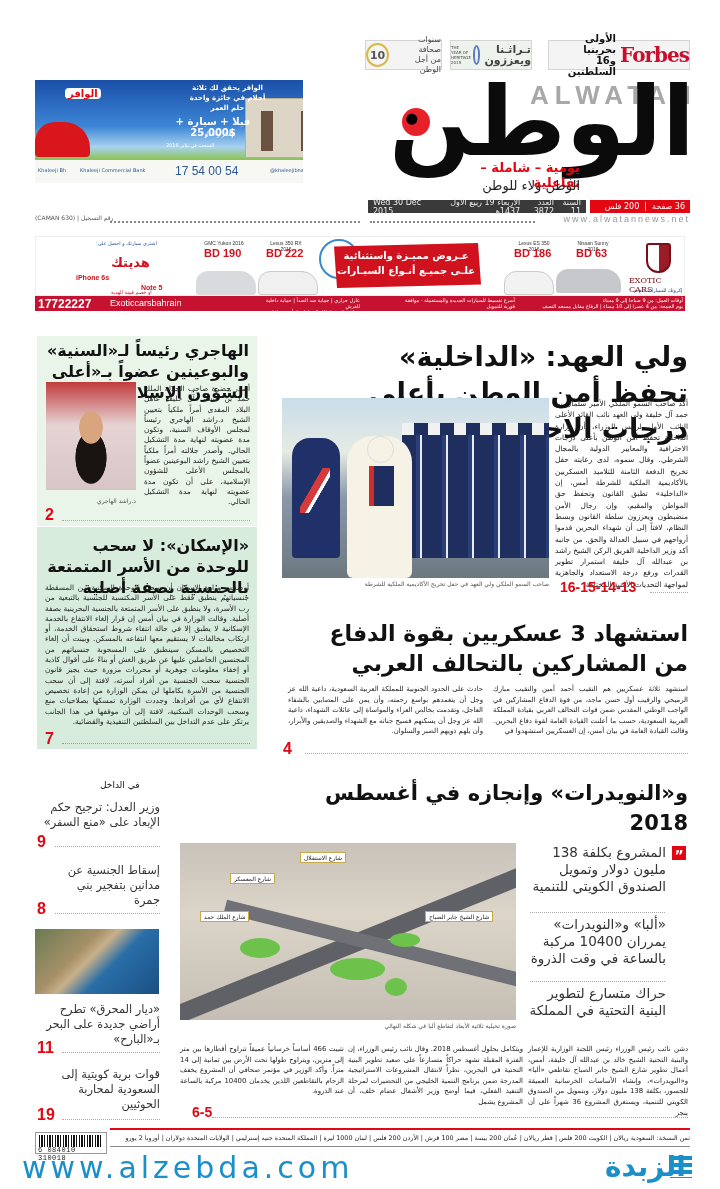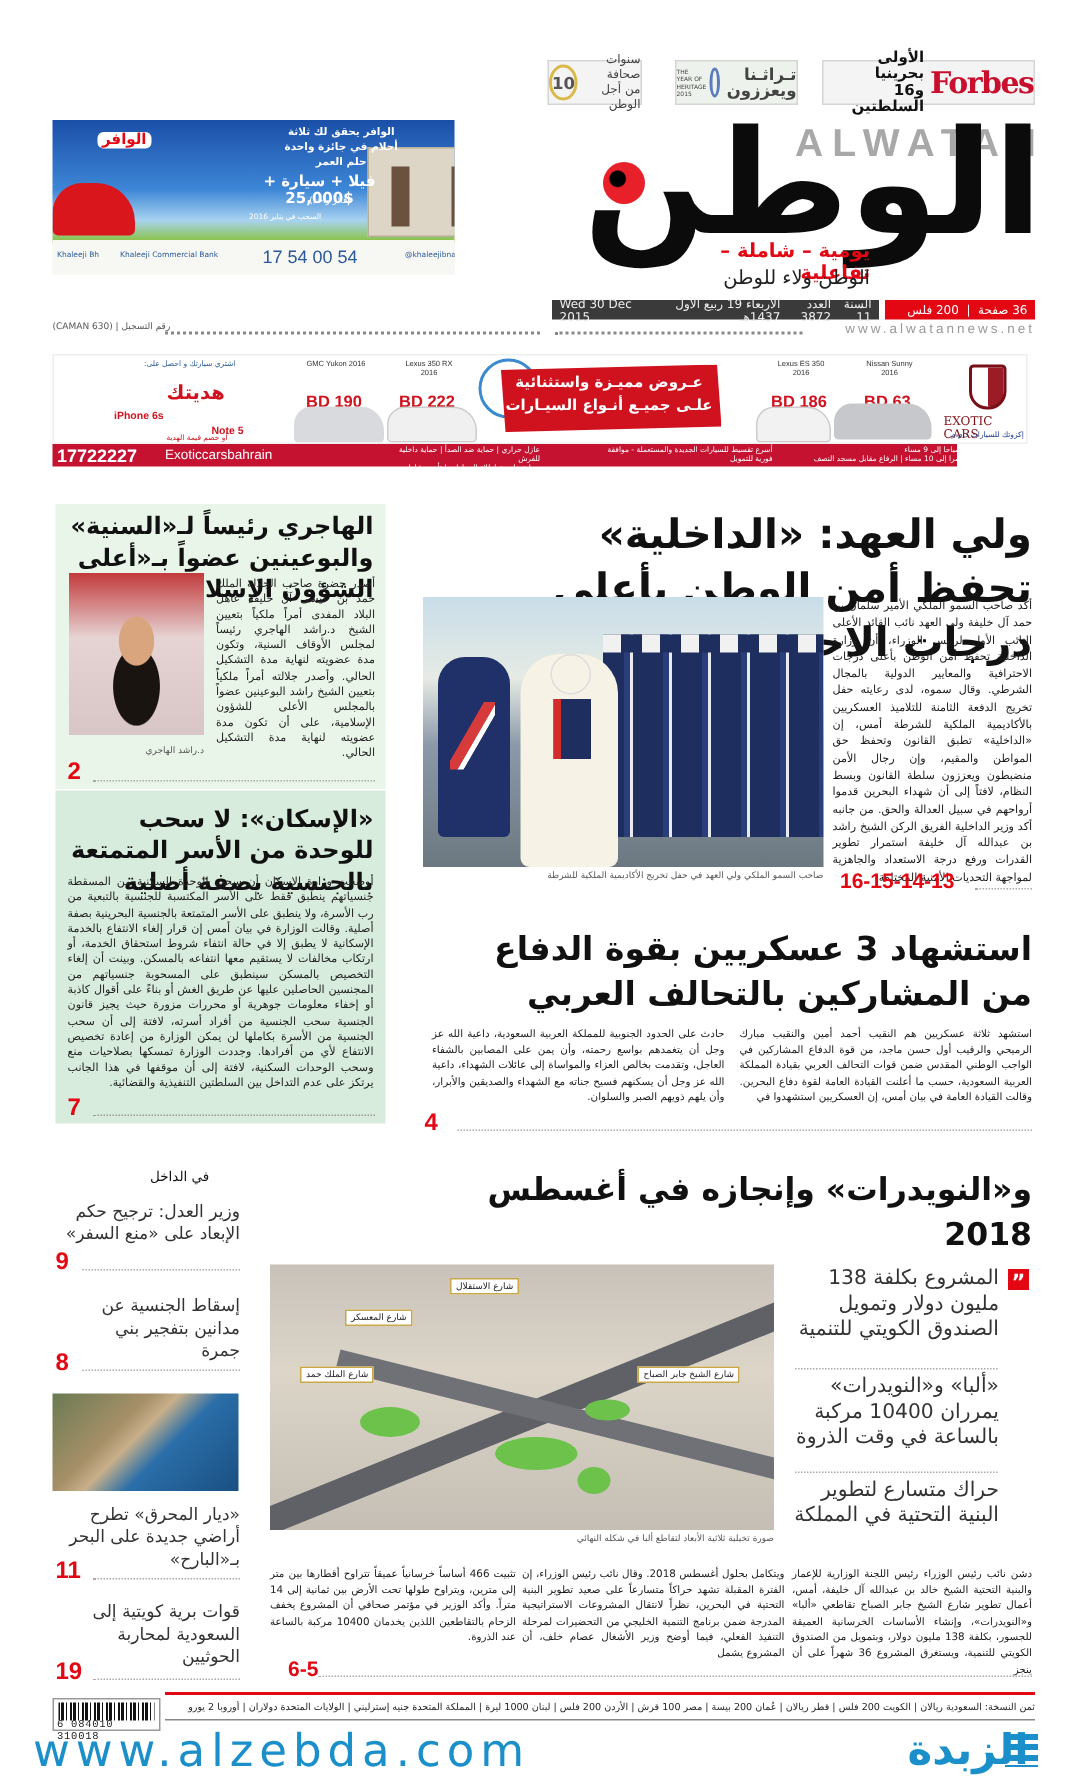--- a/index.html
+++ b/index.html
@@ -36,23 +36,23 @@
   .ad-top .prize { position: absolute; left: 128px; top: 36px; width: 100px; font-size: 10px; font-weight: bold; color: #fff; text-align: center; direction: rtl; }
   .ad-top .sub { position: absolute; left: 155px; top: 50px; width: 60px; font-size: 6px; color: #fff; text-align: center; direction: rtl; }
   .ad-top .draw { position: absolute; left: 120px; top: 62px; width: 70px; font-size: 5px; color: #fff; text-align: center; direction: rtl; }
   .ad-top .brand { position: absolute; left: 30px; top: 8px; font-size: 10px; font-weight: bold; color: #e30613; background: #fff; border-radius: 4px; padding: 0 3px; direction: rtl; }
   .ad-top .phone { position: absolute; left: 140px; top: 84px; font-size: 12px; color: #2a5a9a; font-family: "Liberation Sans", sans-serif; }
   .ad-top .social { position: absolute; top: 87px; font-size: 5px; color: #2a5a9a; }
   .ad-top .footer { position: absolute; left: 0; top: 80px; width: 100%; height: 23px; background: #f7f7f3; }
 
   
   .ad-cars { position: absolute; top: 236px; left: 35px; width: 650px; height: 60px; background: #fff; border: 1px solid #eee; overflow: hidden; }
-  .ad-cars-bar { position: absolute; top: 296px; left: 35px; width: 603px; height: 15px; background: #c41230; }
+  .ad-cars-bar { position: absolute; top: 296px; left: 35px; width: 650px; height: 15px; background: #c41230; }
   .ad-cars .redflag { position: absolute; left: 295px; top: 6px; width: 150px; height: 45px; background: #d0121e; color: #fff; font-size: 10px; font-weight: bold; direction: rtl; text-align: center; line-height: 15px; padding-top: 5px; clip-path: polygon(2% 8%, 98% 0, 100% 92%, 4% 100%); }
-  .ad-cars .price { position: absolute; font-size: 11px; font-weight: bold; color: #d0121e; font-family: "Liberation Sans", sans-serif; margin-top: 15px; }
+  .ad-cars .price { position: absolute; font-size: 11px; font-weight: bold; color: #d0121e; font-family: "Liberation Sans", sans-serif; }
   .ad-cars .model { position: absolute; font-size: 5px; color: #333; text-align: center; width: 40px; font-family: "Liberation Sans", sans-serif; }
   .ad-cars .carshape { position: absolute; height: 24px; border-radius: 12px 16px 3px 3px; }
   .ad-cars .gift { position: absolute; left: 75px; top: 18px; font-size: 13px; font-weight: bold; color: #d0121e; direction: rtl; }
   .ad-cars .iphone { position: absolute; left: 40px; top: 37px; font-size: 7px; font-weight: bold; color: #d0121e; font-family: "Liberation Sans", sans-serif; }
   .ad-cars .note { position: absolute; left: 105px; top: 47px; font-size: 7px; font-weight: bold; color: #d0121e; font-family: "Liberation Sans", sans-serif; }
   .shield { position: absolute; left: 285px; top: 6px; width: 25px; height: 30px; background: linear-gradient(90deg,#fff 50%, #9b1b26 50%); border: 2px solid #7a0f17; border-radius: 3px 3px 12px 12px; }
   .exotic-name { position: absolute; font-family: "DejaVu Serif", serif; font-size: 8px; color: #7a0f17; }
   .ad-cars-bar .phone { position: absolute; left: 3px; top: 1px; font-size: 12px; font-weight: bold; color: #fff; font-family: "Liberation Sans", sans-serif; }
   .ad-cars-bar .insta { position: absolute; left: 75px; top: 2px; font-size: 9px; color: #fff; font-family: "Liberation Sans", sans-serif; }
   .ad-cars-bar .txt { position: absolute; top: 1px; font-size: 5px; color: #fff; direction: rtl; line-height: 6px; }
@@ -123,21 +123,21 @@
   </span>
 </div>
 <div class="badge-box" style="left:450px;width:82px;background:#eef2ec;">
   <span style="font-size:11px;font-weight:bold;line-height:11px;text-align:right;">
     <span>تـراثـنا</span><br>
     <span>ويعززون</span>
   </span>
   <span style="display:inline-block;width:20px;height:20px;border-radius:50%;border:2px solid #5b7bbf;"></span>
   <span style="font-size:4px;width:18px;line-height:5px;direction:ltr;">THE YEAR OF HERITAGE 2015</span>
 </div>
-<div class="badge-box" style="left:365px;width:63px;">
+<div class="badge-box" style="left:365px;width:77px;">
   <span style="font-size:8px;line-height:10px;">
     <span>سنوات صحافة</span><br>
     <span>من أجل الوطن</span>
   </span>
   <span class="ten-circle">10</span>
 </div>
 
 <div class="logo-en">ALWATAN</div>
 <div class="logo-ar">الوطن</div>
 <div class="logo-dot"></div>

